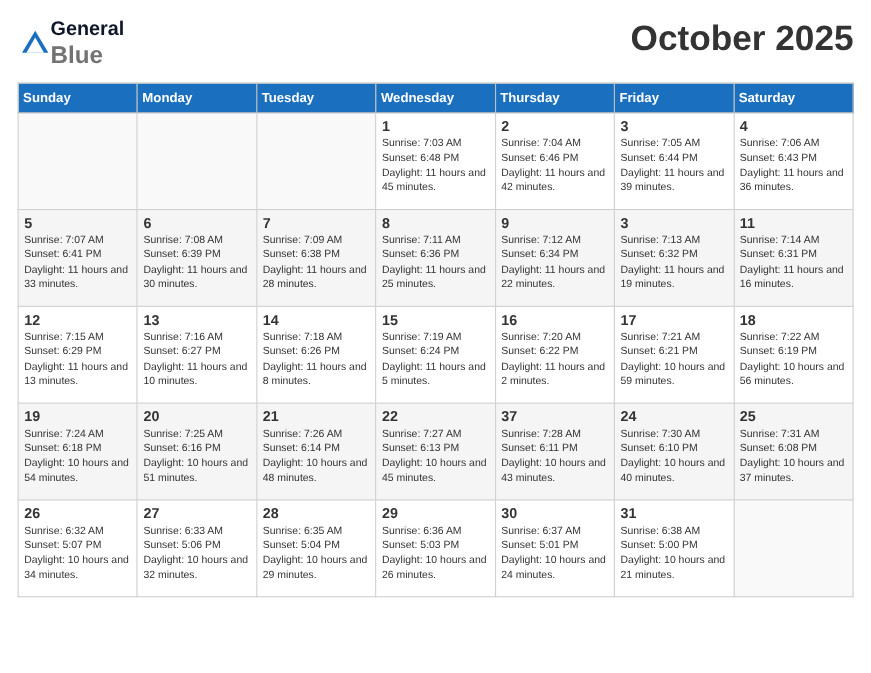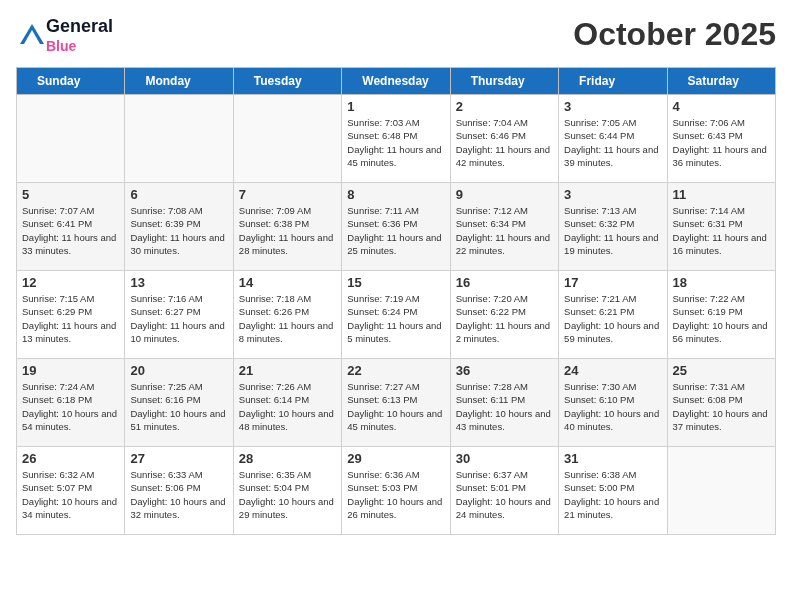--- a/index.html
+++ b/index.html
@@ -40,21 +40,21 @@
     table {
       width: 100%;
       border-collapse: collapse;
       table-layout: fixed;
     }
     thead tr th {
       background-color: #1a6fbe;
       color: #fff;
       font-size: 12px;
       font-weight: bold;
-      padding: 6px 20px;
+      padding: 6px 4px;
       text-align: left;
       border: 1px solid #c0c0c0;
     }
     tbody tr td {
       vertical-align: top;
       border: 1px solid #d0d0d0;
       padding: 4px 5px;
       font-size: 10px;
       color: #333;
       height: 88px;
@@ -83,21 +83,21 @@
 <body>
 
 <div class="header">
   <div class="logo">
     <svg class="logo-icon" viewBox="0 0 28 28" xmlns="http://www.w3.org/2000/svg">
       <polygon points="14,2 26,22 2,22" fill="#1a6fbe"></polygon>
       <polygon points="14,8 22,22 6,22" fill="#fff"></polygon>
     </svg>
     <div>
       <span style="font-size:18px;font-weight:bold;color:#0f172a;">General</span><br>
-      <span style="font-size:14px;font-weight:bold;color:#ec4899;">Blue</span>
+      <span style="font-size:22px;font-weight:bold;color:#737373;">Blue</span>
     </div>
   </div>
   <div class="title-area">
     <div class="month-title">October 2025</div>
   </div>
 </div>
 
 <table>
   <thead>
     <tr>
@@ -203,21 +203,21 @@
         </td>
         <td>
           <span class="day-number">21</span>
           <div class="day-info">Sunrise: 7:26 AM<br>Sunset: 6:14 PM<br>Daylight: 10 hours and 48 minutes.</div>
         </td>
         <td>
           <span class="day-number">22</span>
           <div class="day-info">Sunrise: 7:27 AM<br>Sunset: 6:13 PM<br>Daylight: 10 hours and 45 minutes.</div>
         </td>
         <td>
-          <span class="day-number">36</span>
+          <span class="day-number">37</span>
           <div class="day-info">Sunrise: 7:28 AM<br>Sunset: 6:11 PM<br>Daylight: 10 hours and 43 minutes.</div>
         </td>
         <td>
           <span class="day-number">24</span>
           <div class="day-info">Sunrise: 7:30 AM<br>Sunset: 6:10 PM<br>Daylight: 10 hours and 40 minutes.</div>
         </td>
         <td>
           <span class="day-number">25</span>
           <div class="day-info">Sunrise: 7:31 AM<br>Sunset: 6:08 PM<br>Daylight: 10 hours and 37 minutes.</div>
         </td>

